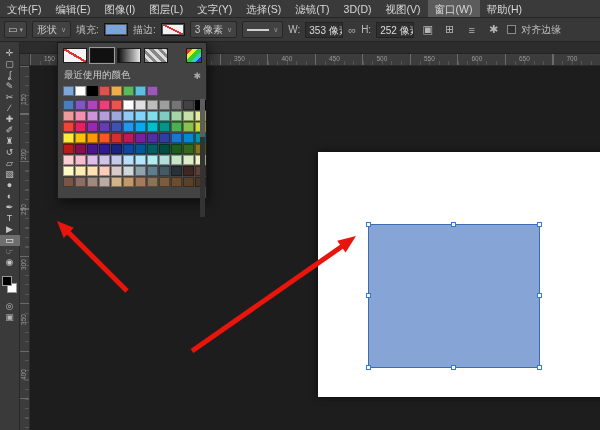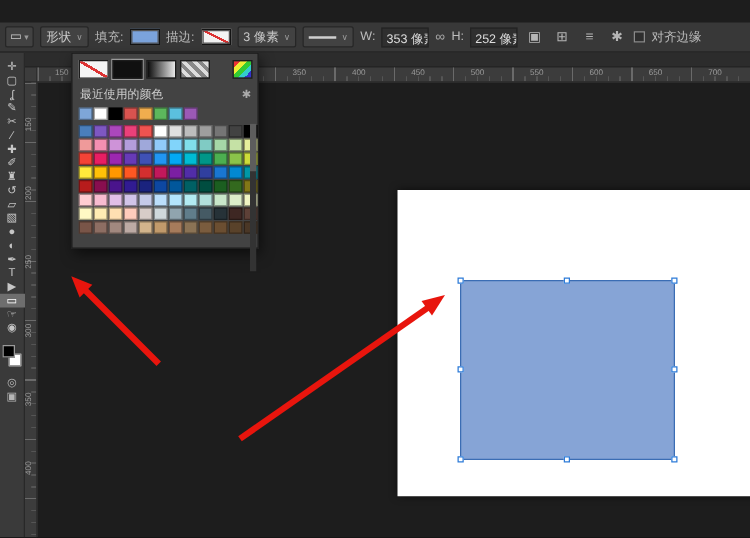--- a/index.html
+++ b/index.html
@@ -103,20 +103,33 @@
   .panel-scrollbar .thumb{width:5px;height:38px;background:#5d5d5d;}
 
   
   .arrows{position:absolute;left:0;top:0;z-index:50;pointer-events:none;}
 </style>
 </head>
 <body>
 
 <div id="app">
 
+  <div class="menubar">
+      <div class="menu-item">文件(F)</div>
+      <div class="menu-item">编辑(E)</div>
+      <div class="menu-item">图像(I)</div>
+      <div class="menu-item">图层(L)</div>
+      <div class="menu-item">文字(Y)</div>
+      <div class="menu-item">选择(S)</div>
+      <div class="menu-item">滤镜(T)</div>
+      <div class="menu-item">3D(D)</div>
+      <div class="menu-item">视图(V)</div>
+      <div class="menu-item hl">窗口(W)</div>
+      <div class="menu-item">帮助(H)</div>
+    </div>
 
   <div class="optionsbar">
     <div class="tool-preset">
       <span>▭</span>
       <span class="caret">▾</span>
     </div>
     <div class="opt-select">
       <span>形状</span>
       <span class="caret">∨</span>
     </div>

